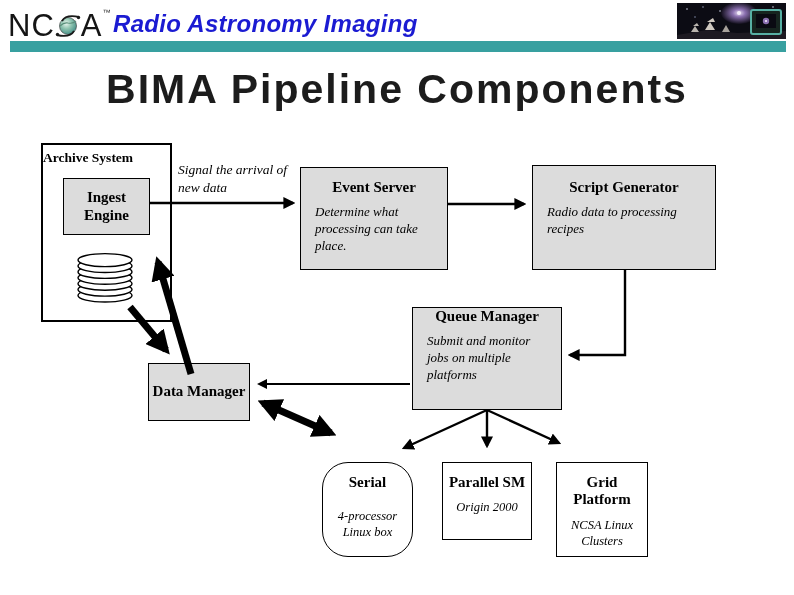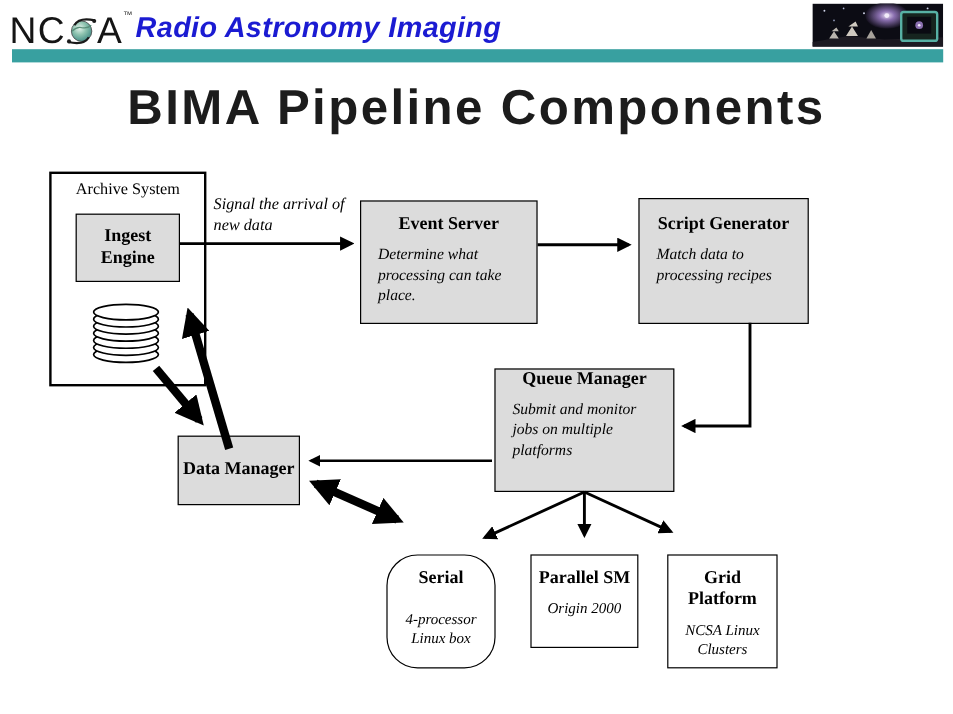--- a/index.html
+++ b/index.html
@@ -24,27 +24,27 @@
   .slide-title{
     position:absolute;left:0;top:66px;width:794px;margin:0;text-align:center;
     font-family:"Liberation Sans",sans-serif;font-weight:600;font-size:41px;
     color:#1c1c1c;letter-spacing:2px;
   }
   
   .box{position:absolute;box-sizing:border-box;background:#fff;border:1.5px solid #000;}
   .gray{background:#dcdcdc;}
   .archive-box{position:absolute;box-sizing:border-box;border:2px solid #000;background:#fff;
     left:41px;top:143px;width:131px;height:179px;}
-  .archive-label{text-align:center;padding-top:5px;font-weight:normal;font-size:13.5px;}
+  .archive-label{padding-top:5px;font-weight:bold;font-size:13.5px;}
   .node-title{font-weight:bold;font-size:15px;text-align:center;line-height:1.15;}
   .node-desc{font-style:italic;font-size:13px;line-height:1.28;margin-top:8px;padding:0 6px 0 14px;}
   .center-box{display:flex;align-items:center;justify-content:center;text-align:center;}
   .ingest{left:63px;top:178px;width:87px;height:57px;border-width:1px;}
   .event{left:300px;top:167px;width:148px;height:103px;padding-top:11px;}
-  .script{left:532px;top:165px;width:142px;height:105px;padding-top:13px;}
+  .script{left:532px;top:165px;width:184px;height:105px;padding-top:13px;}
   .queue{left:412px;top:307px;width:150px;height:103px;}
   .datam{left:148px;top:363px;width:102px;height:58px;}
   .bottom{padding-top:11px;}
   .bottom .node-desc{padding:0 4px;text-align:center;font-size:12.5px;margin-top:8px;}
   .serial{left:322px;top:462px;width:91px;height:95px;border-radius:26px;}
   .serial .node-desc{margin-top:17px;}
   .parallel{left:442px;top:462px;width:90px;height:78px;}
   .grid{left:556px;top:462px;width:92px;height:95px;}
   .note{position:absolute;font-style:italic;font-size:13.5px;line-height:1.3;}
   .signal{left:178px;top:161px;width:120px;}
@@ -135,21 +135,21 @@
 
   <div class="note signal">Signal the arrival of new data</div>
 
   <div class="box gray event">
     <div class="node-title">Event Server</div>
     <div class="node-desc">Determine what processing can take place.</div>
   </div>
 
   <div class="box gray script">
     <div class="node-title">Script Generator</div>
-    <div class="node-desc">Match data to processing recipes</div>
+    <div class="node-desc">Radio data to processing recipes</div>
   </div>
 
   <div class="box gray queue">
     <div class="node-title">Queue Manager</div>
     <div class="node-desc">Submit and monitor jobs on multiple platforms</div>
   </div>
 
   <div class="box gray center-box datam">
     <div class="node-title">Data Manager</div>
   </div>

